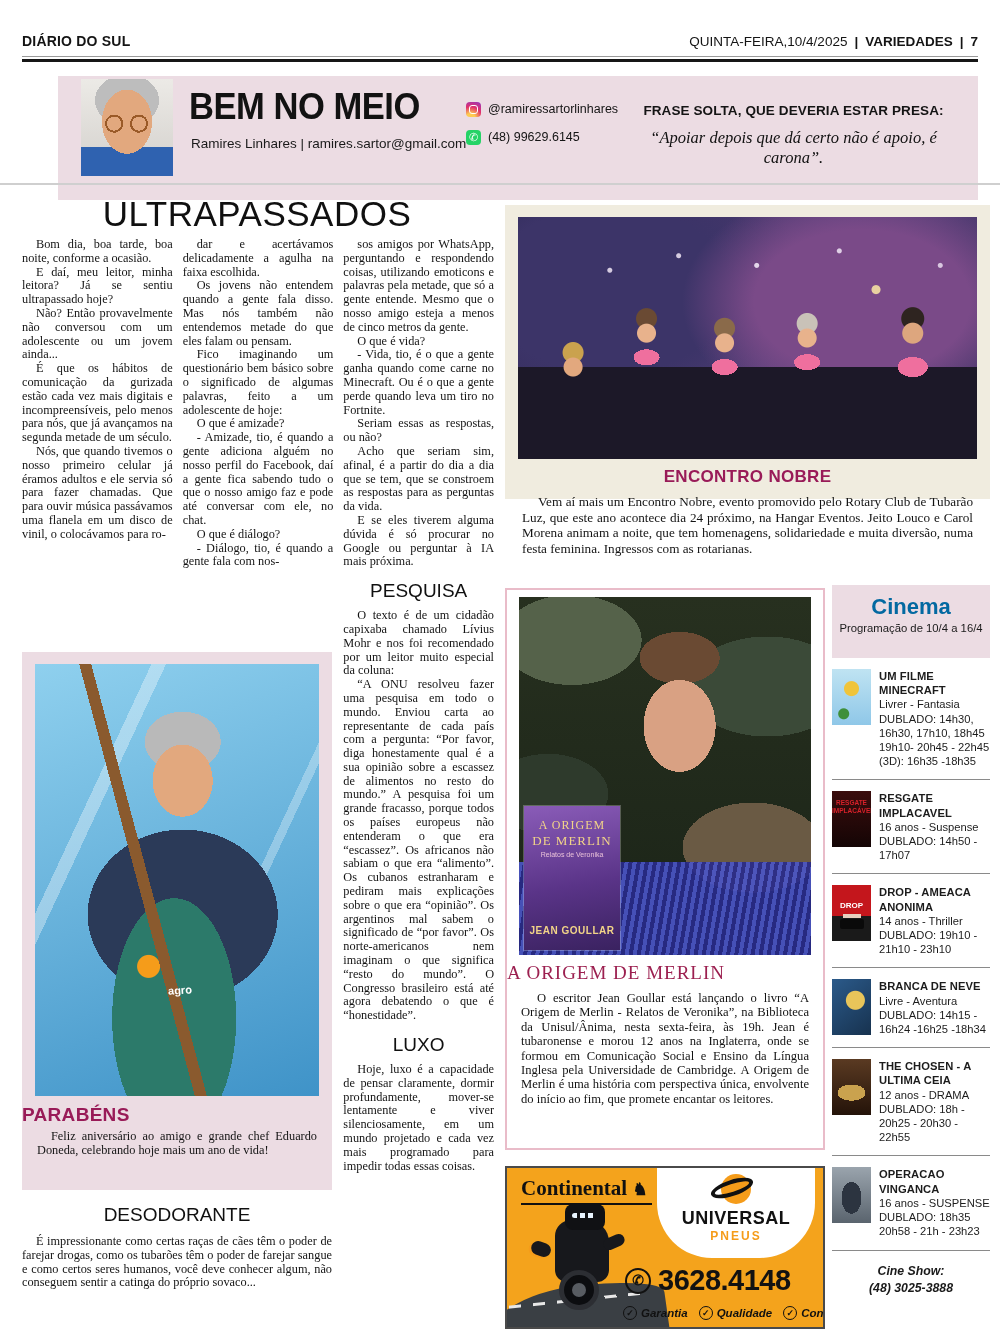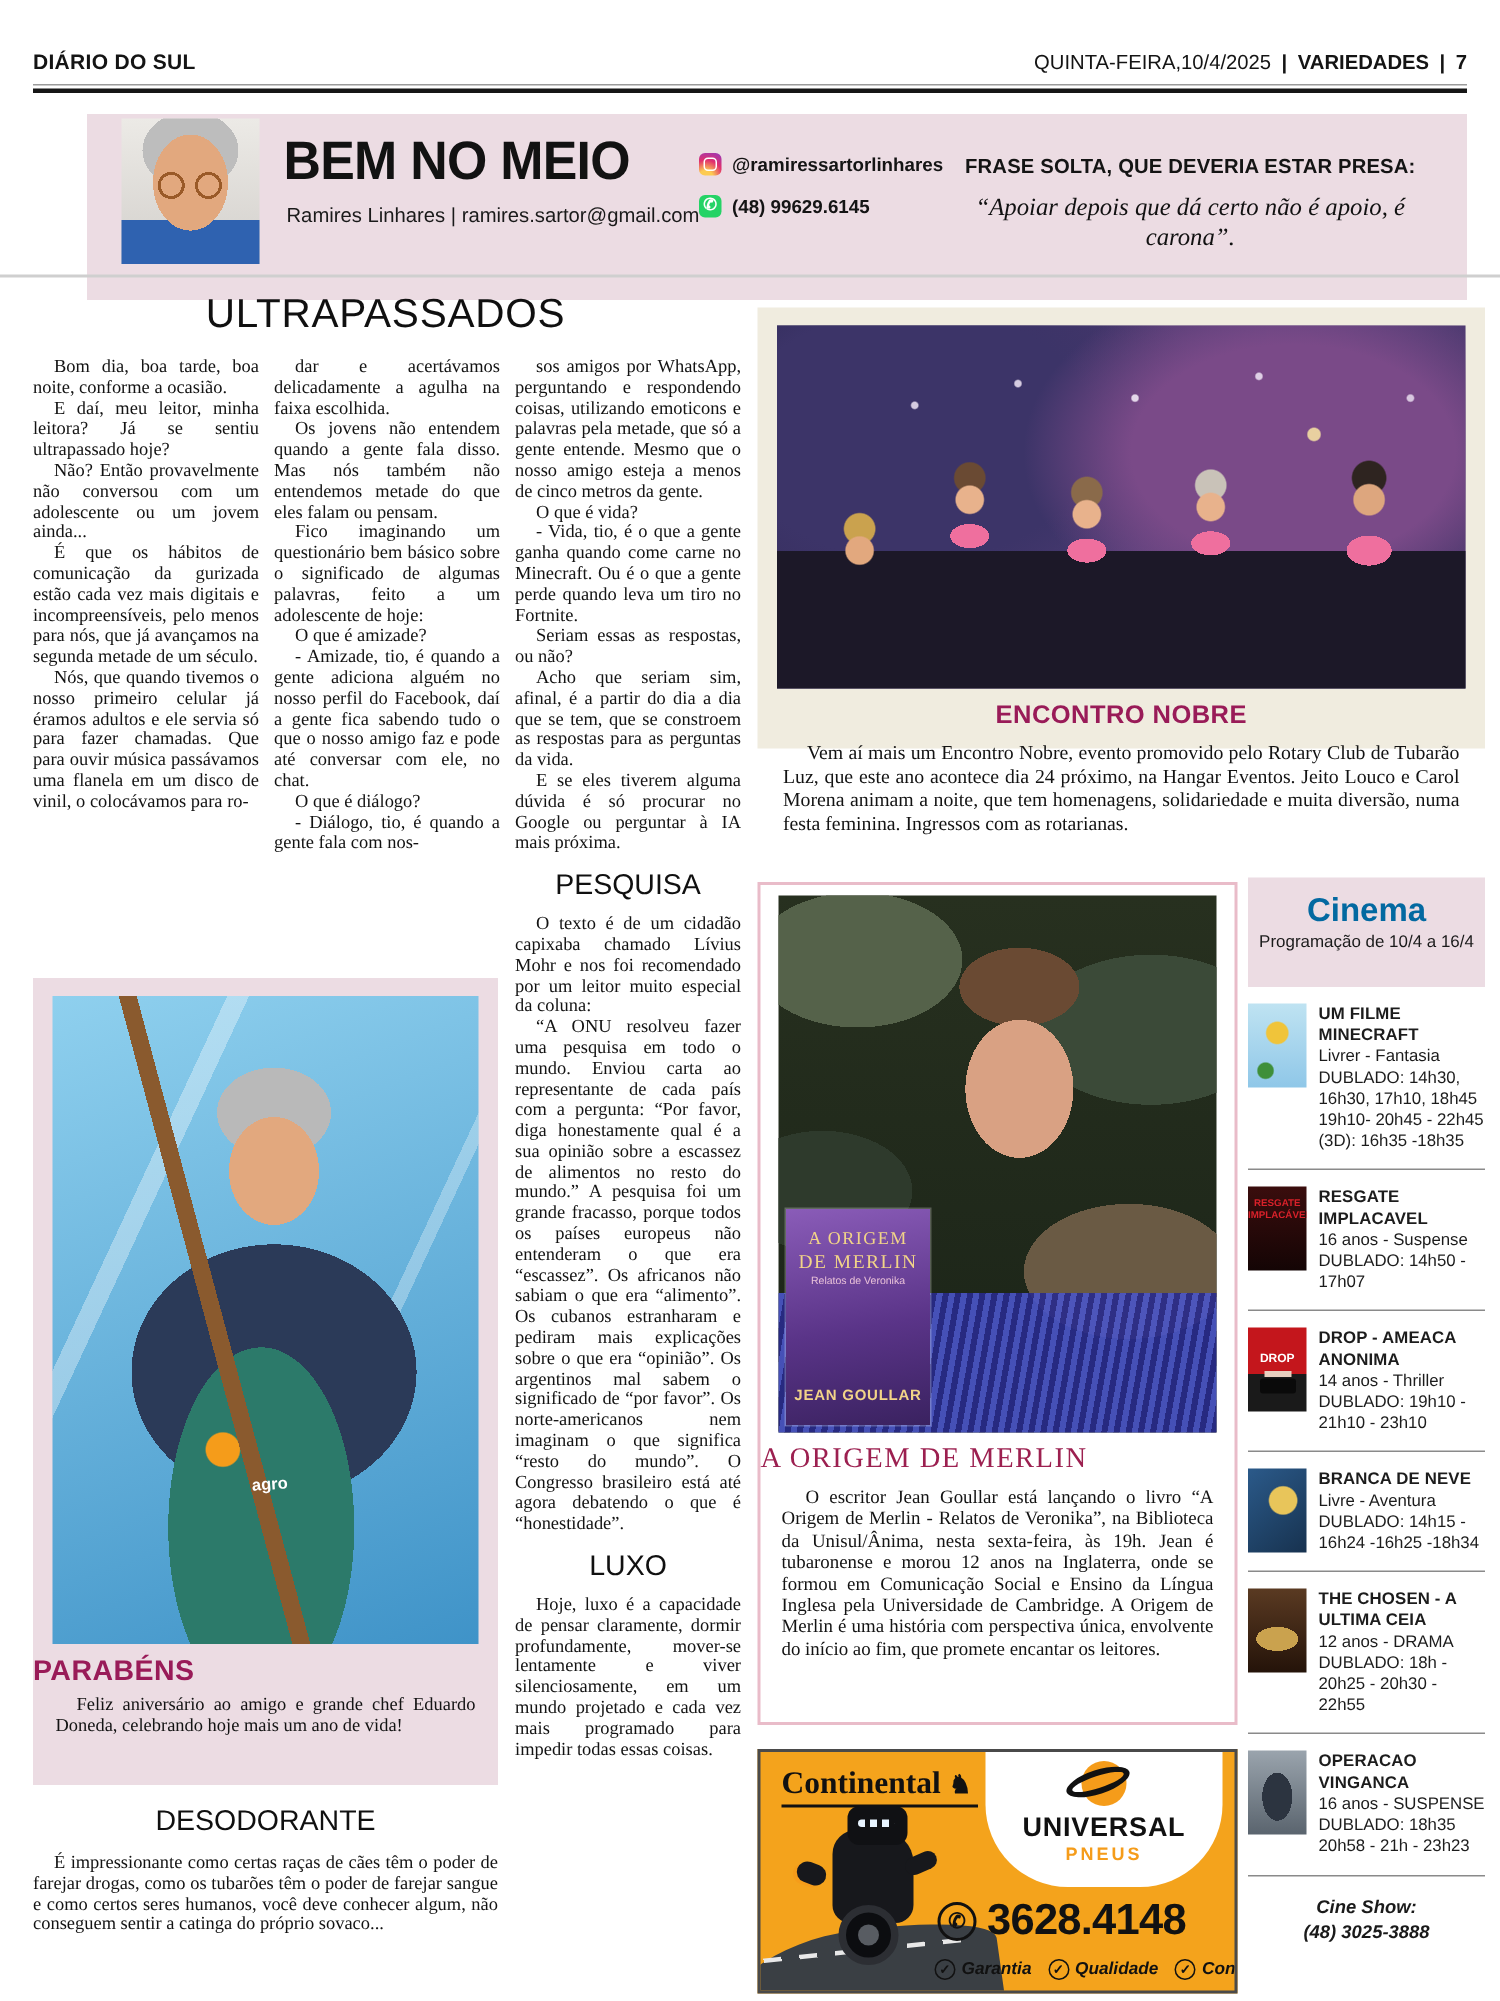--- a/index.html
+++ b/index.html
@@ -23,34 +23,34 @@
       radial-gradient(circle at 36% 46%, transparent 0 7px, #9a5a28 7px 9px, transparent 9px),
       radial-gradient(circle at 63% 46%, transparent 0 7px, #9a5a28 7px 9px, transparent 9px),
       radial-gradient(ellipse 25px 32px at 50% 44%, #e2a87e 0 100%, transparent 100%),
       radial-gradient(ellipse 32px 26px at 50% 22%, #bdbdbd 0 100%, transparent 100%),
       linear-gradient(to top, #2f62b0 0 30%, transparent 30%),
       linear-gradient(#eceae6,#d3d0cc);}
   .bn-title{position:absolute;left:131px;top:10px;font-size:36px;font-weight:800;
             letter-spacing:-.5px;color:#121212;transform:scaleX(.96);transform-origin:left;}
   .bn-sub{position:absolute;left:133px;top:60px;font-size:13.5px;color:#1a1a1a;}
   .contacts{position:absolute;left:408px;top:26px;display:flex;flex-direction:column;gap:13px;}
-  .c-row{display:flex;align-items:flex-end;gap:7px;font-size:12.5px;font-weight:700;}
+  .c-row{display:flex;align-items:flex-start;gap:7px;font-size:12.5px;font-weight:400;}
   .ig-icon{width:15px;height:15px;border-radius:4px;position:relative;flex:none;
      background:radial-gradient(circle at 30% 110%, #fdcb52 0 25%, #e1306c 60%, #9b36b7 95%);}
   .ig-icon::after{content:"";position:absolute;inset:3px;border:1.5px solid #fff;border-radius:3px;}
   .wa-icon{width:15px;height:15px;border-radius:4px;background:#25d366;color:#fff;
      font-size:11px;line-height:15px;text-align:center;flex:none;}
   .frase{position:absolute;left:565px;right:14px;top:27px;text-align:center;}
   .frase-label{font-weight:700;font-size:13.5px;letter-spacing:.1px;}
   .frase-quote{margin-top:10px;font-family:"Liberation Serif",serif;font-style:italic;
                font-size:16.5px;color:#111;}
 
   
   .art-title{position:absolute;top:194px;left:22px;width:470px;text-align:center;
-             font-size:27px;font-weight:400;letter-spacing:.5px;color:#101010;}
+             font-size:35px;font-weight:400;letter-spacing:.5px;color:#101010;}
   .cols{position:absolute;top:238px;left:22px;width:472px;display:flex;gap:10px;}
   .colm{width:151px;}
   .body-text, .colm p{font-family:"Liberation Serif",serif;font-size:12.3px;line-height:13.8px;
           text-align:justify;margin:0;color:#131313;}
   .colm p{text-indent:14px;}
   .sec-h{font-family:"Liberation Sans",sans-serif;font-size:19px;font-weight:400;
          text-align:center;margin:11px 0 7px;color:#101010;}
 
   
   .parabens{position:absolute;top:652px;left:22px;width:310px;height:538px;background:#ecdce3;}

